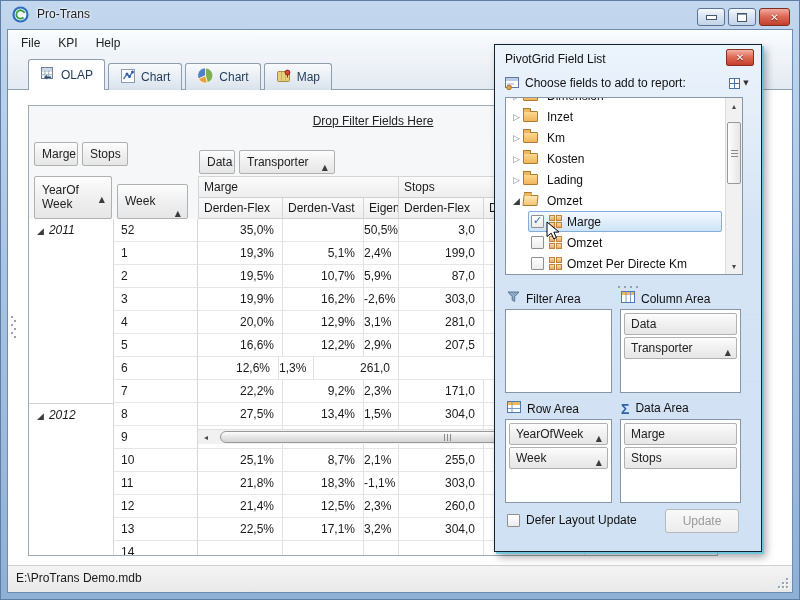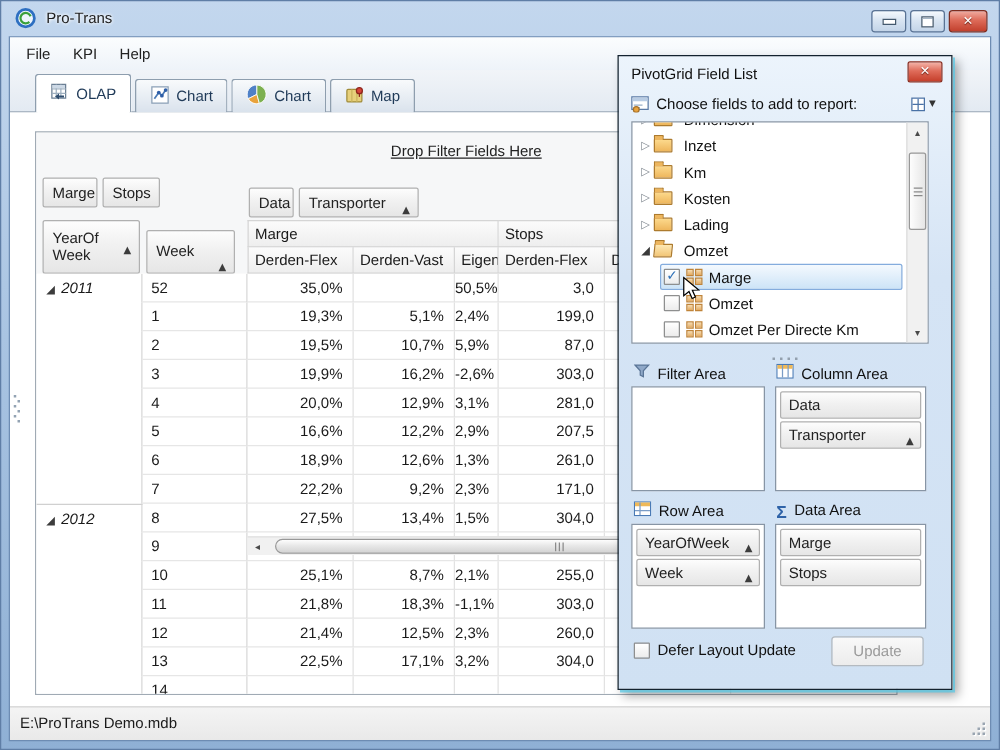--- a/index.html
+++ b/index.html
@@ -336,21 +336,20 @@
     <div class="cell num c3">2,9%</div>
     <div class="cell num c4">207,5</div>
     <div class="cell num c5"></div>
   </div>
 
   <div class="prow">
     <div class="cell ycell">
       <span></span>
     </div>
     <div class="cell wcell">6</div>
-    <div class="cell num c1">18,9%</div>
     <div class="cell num c2">12,6%</div>
     <div class="cell num c3">1,3%</div>
     <div class="cell num c4">261,0</div>
     <div class="cell num c5"></div>
   </div>
 
   <div class="prow">
     <div class="cell ycell">
       <span></span>
     </div>

